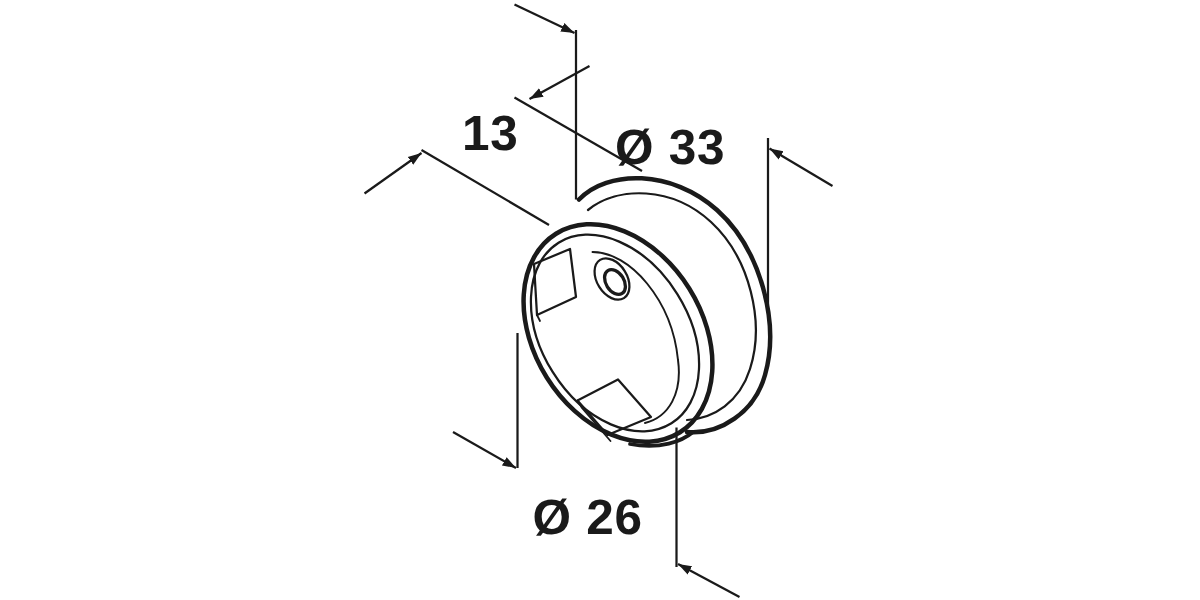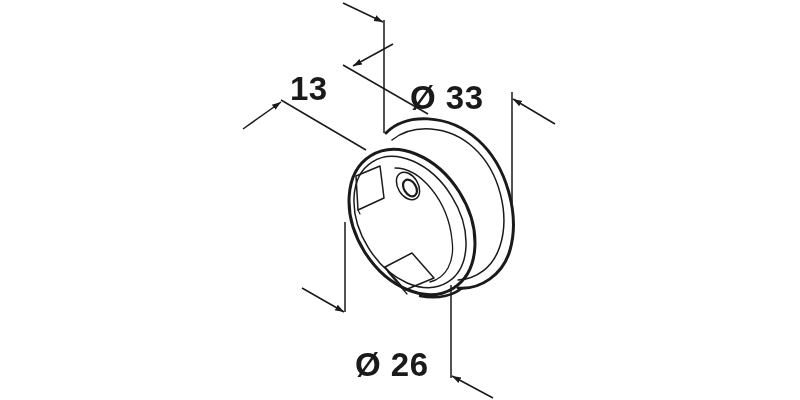--- a/index.html
+++ b/index.html
@@ -25,22 +25,22 @@
       position: absolute;
       font-family: "Liberation Sans", sans-serif;
       font-weight: bold;
       color: #1a1a1a;
       font-size: 33px;
       line-height: 1;
       letter-spacing: 0.5px;
       white-space: nowrap;
     }
     #lbl-outer { left: 410px; top: 45px; margin-top: 36px; }
-    #lbl-depth { left: 290px; top: 72px; }
-    #lbl-inner { left: 355px; top: 348px; }
+    #lbl-depth { left: 308px; top: 72px; }
+    #lbl-inner { left: 355px; top: 328px; }
   </style>
 </head>
 <body>
 
 <svg id="canvas" viewBox="0 0 800 400" xmlns="http://www.w3.org/2000/svg">
   <defs>
     <marker id="arrow" viewBox="0 0 10 10" refX="10" refY="5" markerWidth="9" markerHeight="9" orient="auto-start-reverse" markerUnits="userSpaceOnUse">
       <path d="M0,1.5 L10,5 L0,8.5 Z" fill="#1a1a1a"></path>
     </marker>
   </defs>

